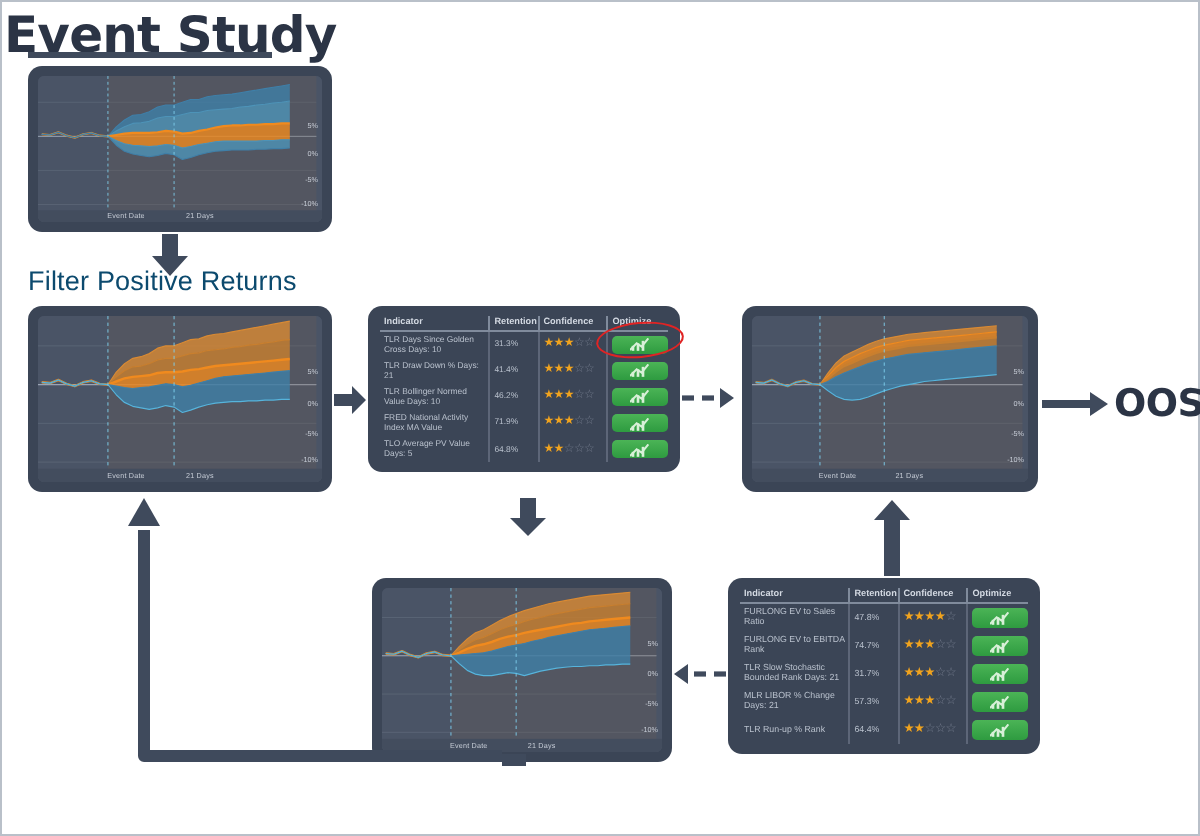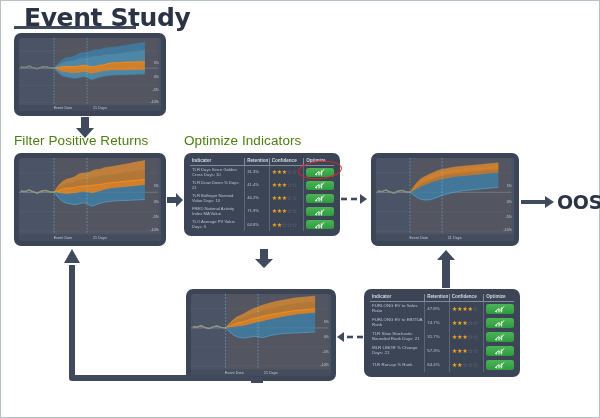--- a/index.html
+++ b/index.html
@@ -12,29 +12,29 @@
   #root {
     position: relative;
     width: 600px; height: 418px;
     background: #ffffff;
     border: 1px solid #b9c0c9;
   }
 
   
   .step-label {
     position: absolute;
-    color: #4d7c0f;
+    color: #0c4a6e;
     font-size: 13.5px;
     font-weight: 400;
     letter-spacing: .1px;
     white-space: nowrap;
   }
   #title {
     position: absolute;
-    left: 23px; top: 2px;
+    left: 1px; top: 2px;
     font-size: 25px;
     font-weight: bold;
     color: #2b3445;
     letter-spacing: -.4px;
     font-family: "DejaVu Sans", sans-serif;
   }
   #title-underline {
     position: absolute;
     left: 13px; top: 25px;
     width: 122px; height: 3px;
@@ -193,21 +193,20 @@
     </div>
   </div>
 
   <div class="arrow" style="left:73px; top:116px;">
     <svg width="22" height="22" viewBox="0 0 22 22">
         <path d="M7 0 h8 v11 h5 L11 21 2 11 h5 z" fill="#3f4a5c"></path>
       </svg>
   </div>
 
   <div class="step-label" id="label-filter" style="left:13px; top:132px;">Filter Positive Returns</div>
-  <div class="step-label" id="label-optimize" style="left:183px; top:132px;">Optimize Indicators</div>
 
   <div class="panel" id="panel-2" style="left:13px; top:152px; width:152px; height:93px;">
     <div class="plot">
       <svg viewBox="0 0 300 150" preserveAspectRatio="none">
           <rect x="0" y="0" width="300" height="150" fill="#4a5466"></rect>
           <line x1="0" y1="27" x2="294" y2="27" stroke="#5d6878" stroke-width="0.8"></line>
           <line x1="0" y1="62" x2="294" y2="62" stroke="#5d6878" stroke-width="0.8"></line>
           <line x1="0" y1="97" x2="294" y2="97" stroke="#5d6878" stroke-width="0.8"></line>
           <line x1="0" y1="132" x2="294" y2="132" stroke="#5d6878" stroke-width="0.8"></line>
           <line x1="0" y1="62" x2="294" y2="62" stroke="#9aa4b4" stroke-width="1"></line>

